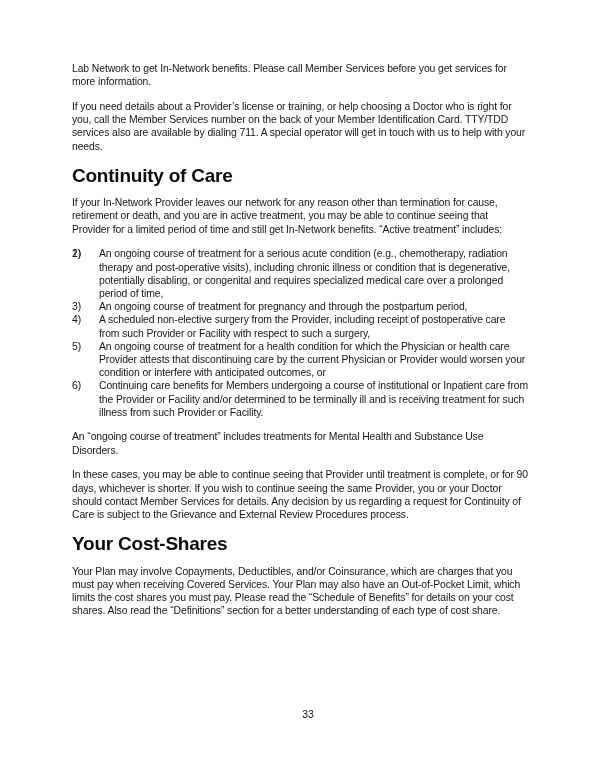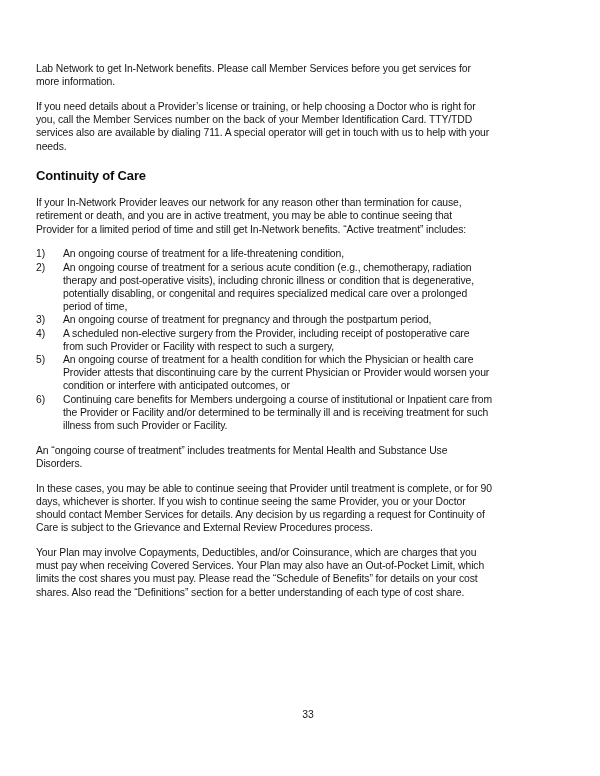--- a/index.html
+++ b/index.html
@@ -13,36 +13,36 @@
     font-family: "Liberation Sans", sans-serif;
     color: #161616;
     -webkit-font-smoothing: antialiased;
   }
   .page {
     position: relative;
     width: 600px;
     height: 644px;
     background: #ffffff;
     box-sizing: border-box;
-    padding: 62px 72px 0 36px;
+    padding: 62px 72px 0 72px;
   }
   .content {
     width: 456px;
   }
   p.body-text {
     margin: 0 0 11.5px 0;
     font-size: 10.4px;
     line-height: 13.2px;
     text-align: left;
     color: #161616;
     letter-spacing: -0.01em;
   }
   h2.section-heading {
     margin: 11px 0 11.5px 0;
-    font-size: 13px;
+    font-size: 19px;
     line-height: 19px;
     font-weight: bold;
     color: #0d0d0d;
     letter-spacing: -0.012em;
   }
   h2.section-heading.top-gap {
     margin-top: 13px;
   }
   ol.numbered-list {
     list-style: none;
@@ -87,21 +87,20 @@
     <p class="body-text">If you need details about a Provider’s license or training, or help choosing a Doctor who is right for you, call the Member Services number on the back of your Member Identification Card.  TTY/TDD services also are available by dialing 711.  A special operator will get in touch with us to help with your needs.</p>
 
 
     <h2 class="section-heading top-gap">Continuity of Care</h2>
 
     <p class="body-text">If your In-Network Provider leaves our network for any reason other than termination for cause, retirement or death, and you are in active treatment, you may be able to continue seeing that Provider for a limited period of time and still get In-Network benefits.  “Active treatment” includes:</p>
 
     <ol class="numbered-list">
       <li>
         <span class="marker">1)</span>
-        <span>An ongoing course of treatment for a life-threatening condition,</span>
       </li>
       <li>
         <span class="marker">2)</span>
         <span>An ongoing course of treatment for a serious acute condition (e.g., chemotherapy, radiation therapy and post-operative visits), including chronic illness or condition that is degenerative, potentially disabling, or congenital and requires specialized medical care over a prolonged period of time,</span>
       </li>
       <li>
         <span class="marker">3)</span>
         <span>An ongoing course of treatment for pregnancy and through the postpartum period,</span>
       </li>
       <li>
@@ -117,20 +116,21 @@
         <span>Continuing care benefits for Members undergoing a course of institutional or Inpatient care from the Provider or Facility and/or determined to be terminally ill and is receiving treatment for such illness from such Provider or Facility.</span>
       </li>
     </ol>
 
     <p class="body-text">An “ongoing course of treatment” includes treatments for Mental Health and Substance Use Disorders.</p>
 
     <p class="body-text">In these cases, you may be able to continue seeing that Provider until treatment is complete, or for 90 days, whichever is shorter.  If you wish to continue seeing the same Provider, you or your Doctor should contact Member Services for details.  Any decision by us regarding a request for Continuity of Care is subject to the Grievance and External Review Procedures process.</p>
 
 
 
+    <h2 class="section-heading top-gap">Your Cost-Shares</h2>
 
     <p class="body-text">Your Plan may involve Copayments, Deductibles, and/or Coinsurance, which are charges that you must pay when receiving Covered Services.  Your Plan may also have an Out-of-Pocket Limit, which limits the cost shares you must pay.  Please read the “Schedule of Benefits” for details on your cost shares.   Also read the “Definitions” section for a better understanding of each type of cost share.</p>
 
 
   </div>
 
   <div class="footer-page-number">33</div>
 </div>
 
 </body></html>

